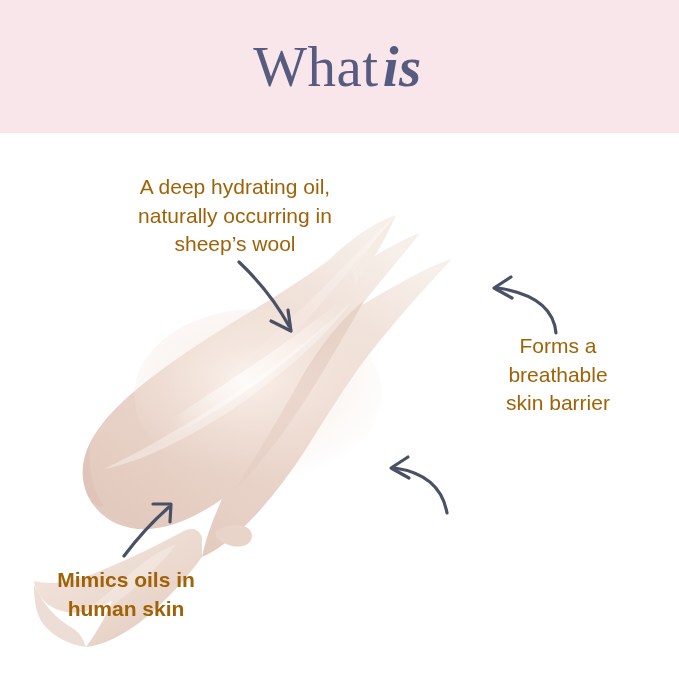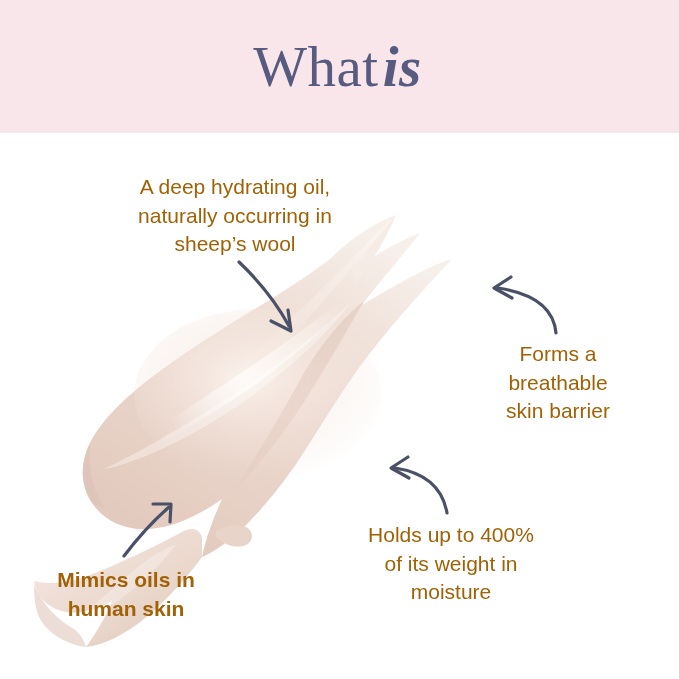--- a/index.html
+++ b/index.html
@@ -66,21 +66,21 @@
   .callout {
     position: absolute;
     color: #a16207;
     font-size: 21px;
     line-height: 28.5px;
     text-align: center;
     white-space: pre-line;
     font-family: "Liberation Sans", sans-serif;
   }
   #callout-0 { left: 97px;  top: 173px; width: 276px; }
-  #callout-1 { left: 483px; top: 340px; width: 150px; }
+  #callout-1 { left: 483px; top: 332px; width: 150px; }
   #callout-2 { left: 337px; top: 521px; width: 228px; }
   #callout-3 { left: 38px;  top: 566px; width: 176px; font-weight: bold; }
   
   .arrow-layer {
     position: absolute;
     left: 0;
     top: 0;
     width: 679px;
     height: 679px;
     pointer-events: none;
@@ -250,19 +250,16 @@
       <path class="arrow-head" d="M 153 504 L 171 504 L 170 522"></path>
     </g>
   </svg>
 
   <div class="callout" id="callout-0">A deep hydrating oil,
 naturally occurring in
 sheep’s wool</div>
   <div class="callout" id="callout-1">Forms a
 breathable
 skin barrier</div>
-  <div class="callout" id="callout-2">Holds up to 400%
-of its weight in
-moisture</div>
   <div class="callout" id="callout-3">Mimics oils in
 human skin</div>
 
 </div>
 
 </body></html>

